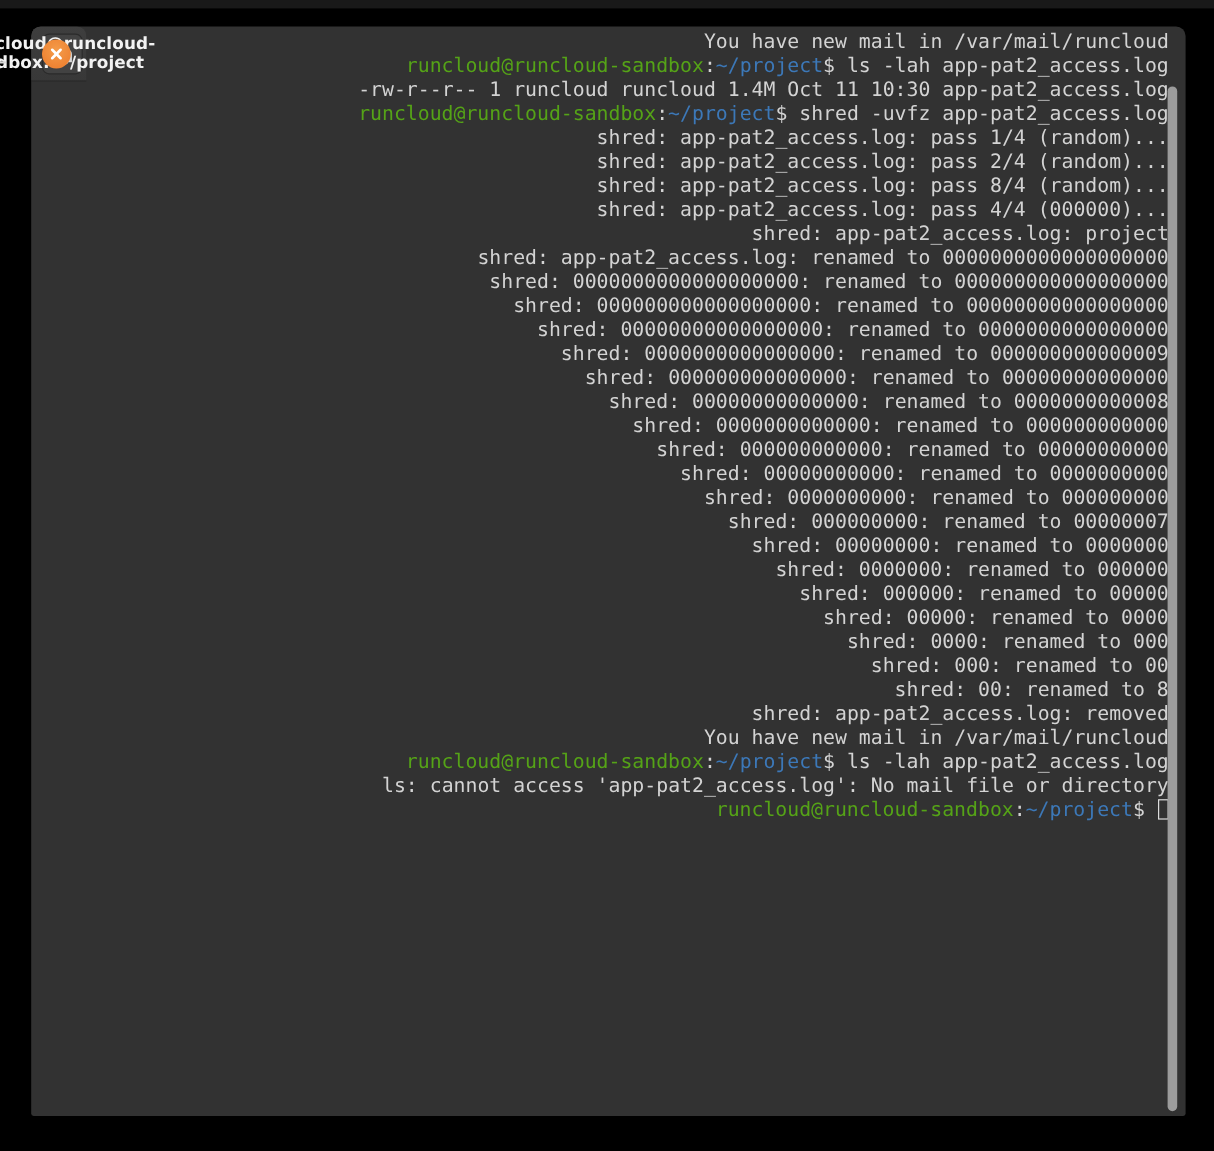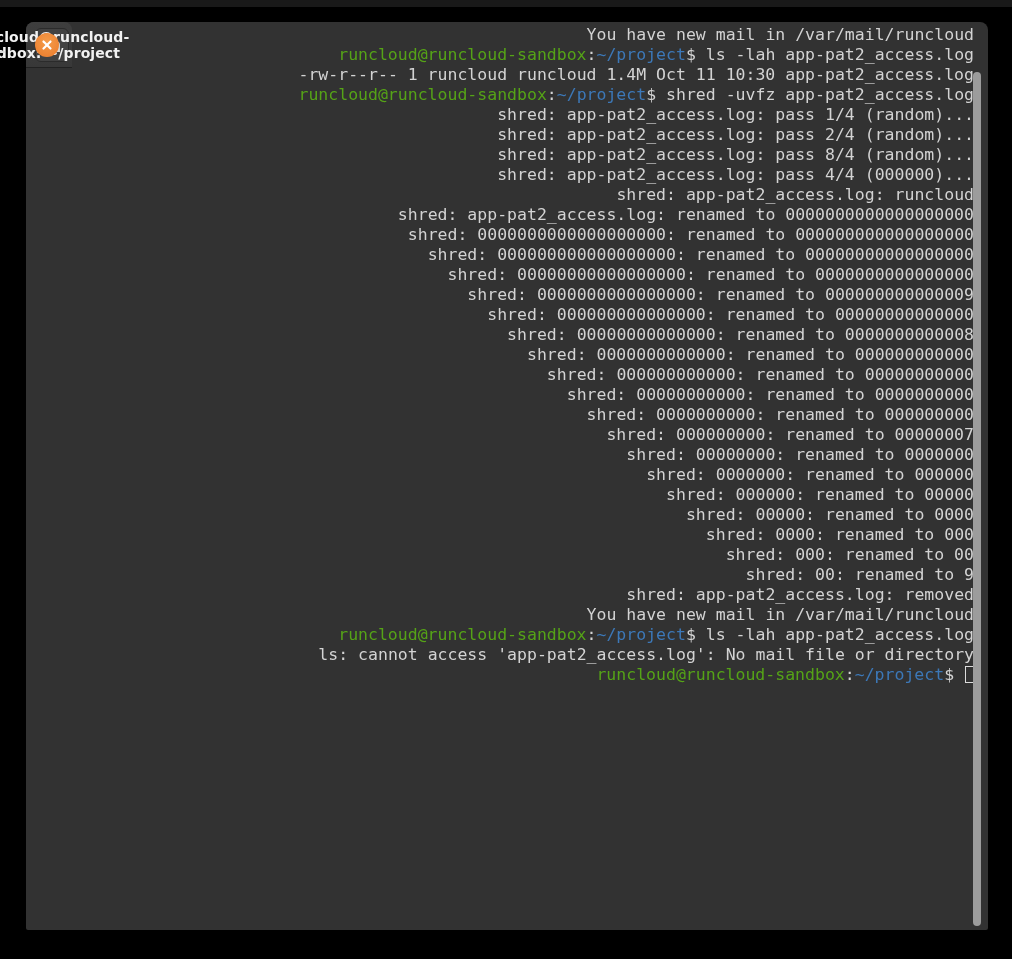--- a/index.html
+++ b/index.html
@@ -135,40 +135,40 @@
 
   <div class="screen">
       <div class="term-line">You have new mail in /var/mail/runcloud</div>
       <div class="term-line"><span class="p-user">runcloud@runcloud-sandbox</span><span class="p-plain">:</span><span class="p-path">~/project</span><span class="p-plain">$ </span><span class="p-plain">ls -lah app-pat2_access.log</span></div>
       <div class="term-line">-rw-r--r-- 1 runcloud runcloud 1.4M Oct 11 10:30 app-pat2_access.log</div>
       <div class="term-line"><span class="p-user">runcloud@runcloud-sandbox</span><span class="p-plain">:</span><span class="p-path">~/project</span><span class="p-plain">$ </span><span class="p-plain">shred -uvfz app-pat2_access.log</span></div>
       <div class="term-line">shred: app-pat2_access.log: pass 1/4 (random)...</div>
       <div class="term-line">shred: app-pat2_access.log: pass 2/4 (random)...</div>
       <div class="term-line">shred: app-pat2_access.log: pass 8/4 (random)...</div>
       <div class="term-line">shred: app-pat2_access.log: pass 4/4 (000000)...</div>
-      <div class="term-line">shred: app-pat2_access.log: runcloud</div>
+      <div class="term-line">shred: app-pat2_access.log: project</div>
       <div class="term-line">shred: app-pat2_access.log: renamed to 0000000000000000000</div>
       <div class="term-line">shred: 0000000000000000000: renamed to 000000000000000000</div>
       <div class="term-line">shred: 000000000000000000: renamed to 00000000000000000</div>
       <div class="term-line">shred: 00000000000000000: renamed to 0000000000000000</div>
       <div class="term-line">shred: 0000000000000000: renamed to 000000000000009</div>
       <div class="term-line">shred: 000000000000000: renamed to 00000000000000</div>
       <div class="term-line">shred: 00000000000000: renamed to 0000000000008</div>
       <div class="term-line">shred: 0000000000000: renamed to 000000000000</div>
       <div class="term-line">shred: 000000000000: renamed to 00000000000</div>
       <div class="term-line">shred: 00000000000: renamed to 0000000000</div>
       <div class="term-line">shred: 0000000000: renamed to 000000000</div>
       <div class="term-line">shred: 000000000: renamed to 00000007</div>
       <div class="term-line">shred: 00000000: renamed to 0000000</div>
       <div class="term-line">shred: 0000000: renamed to 000000</div>
       <div class="term-line">shred: 000000: renamed to 00000</div>
       <div class="term-line">shred: 00000: renamed to 0000</div>
       <div class="term-line">shred: 0000: renamed to 000</div>
       <div class="term-line">shred: 000: renamed to 00</div>
-      <div class="term-line">shred: 00: renamed to 9</div>
+      <div class="term-line">shred: 00: renamed to 8</div>
       <div class="term-line">shred: app-pat2_access.log: removed</div>
       <div class="term-line">You have new mail in /var/mail/runcloud</div>
       <div class="term-line"><span class="p-user">runcloud@runcloud-sandbox</span><span class="p-plain">:</span><span class="p-path">~/project</span><span class="p-plain">$ </span><span class="p-plain">ls -lah app-pat2_access.log</span></div>
       <div class="term-line">ls: cannot access 'app-pat2_access.log': No mail file or directory</div>
       <div class="term-line"><span class="p-user">runcloud@runcloud-sandbox</span><span class="p-plain">:</span><span class="p-path">~/project</span><span class="p-plain">$ </span><span class="cursor"></span></div>
     </div>
 
   <div class="scrollbar"></div>
 
 </div>

